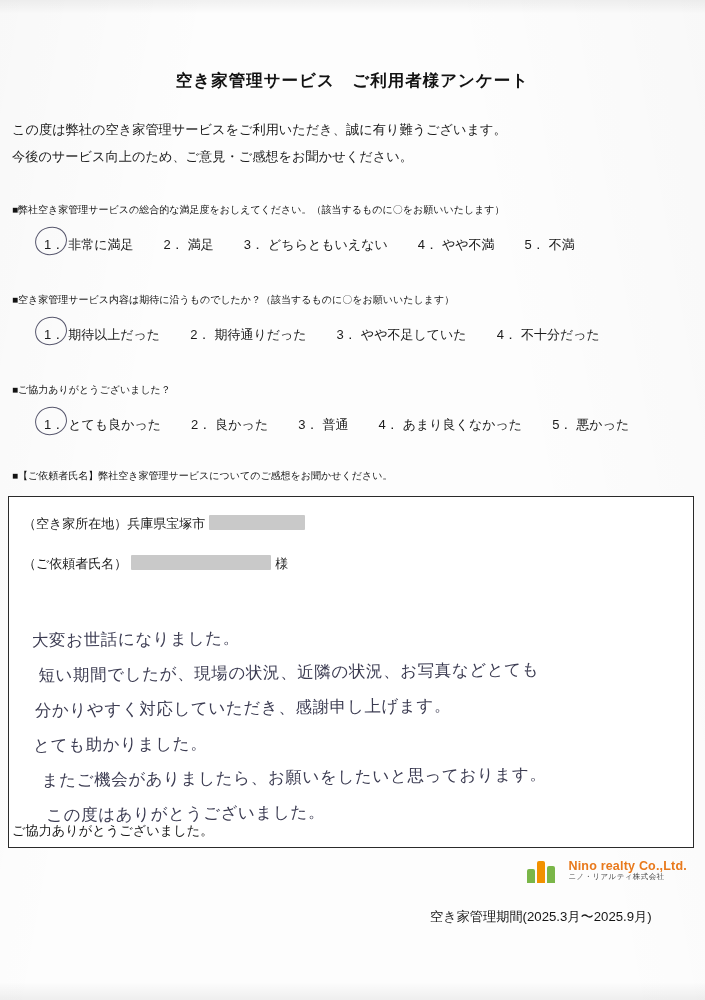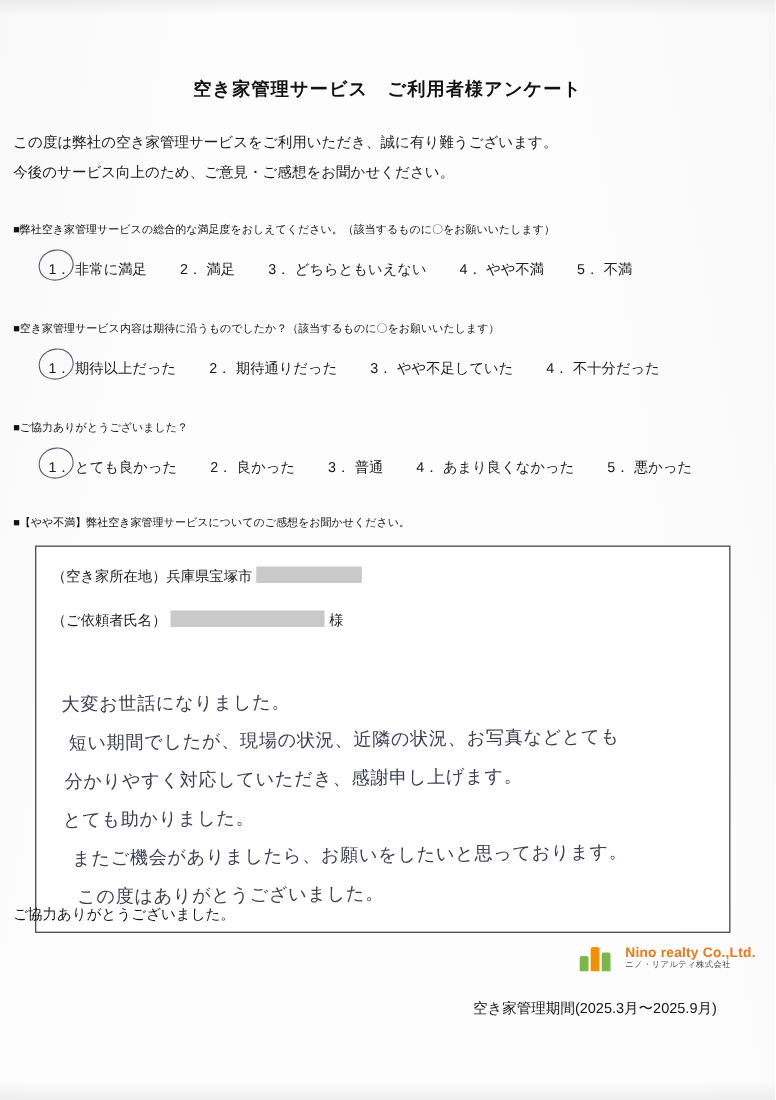--- a/index.html
+++ b/index.html
@@ -102,26 +102,25 @@
   #q3 { top: 380px; }
   #q4 { top: 466px; }
 
   .q-sep { display: inline-block; width: 30px; }
 
   
   .comment-box {
     position: absolute;
     left: 8px;
     top: 496px;
-    width: 632px;
+    width: 686px;
     height: 352px;
     border: 1.6px solid #2a2a2a;
     box-sizing: border-box;
     background: #ffffff;
-    margin-left: 24px;
   }
   .field-row {
     position: absolute;
     font-size: 13px;
     color: #1b1b1b;
     white-space: nowrap;
   }
   #addr-row { left: 14px; top: 18px; }
   #name-row { left: 14px; top: 58px; }
   #free-note { left: 14px; top: 95px; font-size: 12.6px; }
@@ -236,21 +235,21 @@
   </div>
 
   <div class="q-block" id="q3">
     <div class="q-head">■ご協力ありがとうございました？</div>
     <div class="opts">
       <span class="opt"><span class="num circled">1．</span><span class="txt">とても良かった</span></span><span class="q-sep"></span><span class="opt"><span class="num">2．</span><span class="txt">良かった</span></span><span class="q-sep"></span><span class="opt"><span class="num">3．</span><span class="txt">普通</span></span><span class="q-sep"></span><span class="opt"><span class="num">4．</span><span class="txt">あまり良くなかった</span></span><span class="q-sep"></span><span class="opt"><span class="num">5．</span><span class="txt">悪かった</span></span>
     </div>
   </div>
 
   <div class="q-block" id="q4">
-    <div class="q-head">■【やや不満】弊社空き家管理サービスについてのご感想をお聞かせください。</div>
+    <div class="q-head">■【ご依頼者氏名】弊社空き家管理サービスについてのご感想をお聞かせください。</div>
   </div>
 
   <div class="comment-box">
 
     <div class="field-row" id="addr-row">
       <span>（空き家所在地）</span><span>兵庫県宝塚市</span><span class="redaction addr"></span>
     </div>
 
     <div class="field-row" id="name-row">
       <span>（ご依頼者氏名）</span><span class="redaction name"></span><span>様</span>

